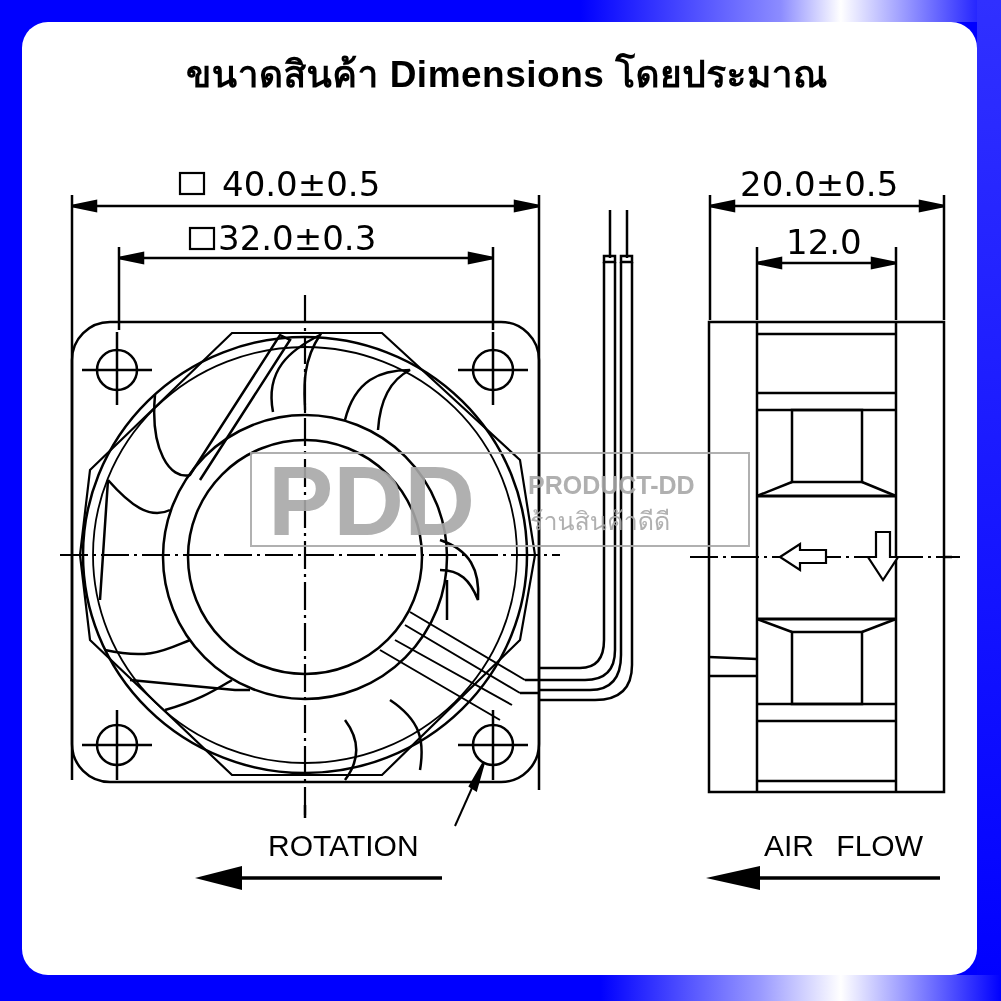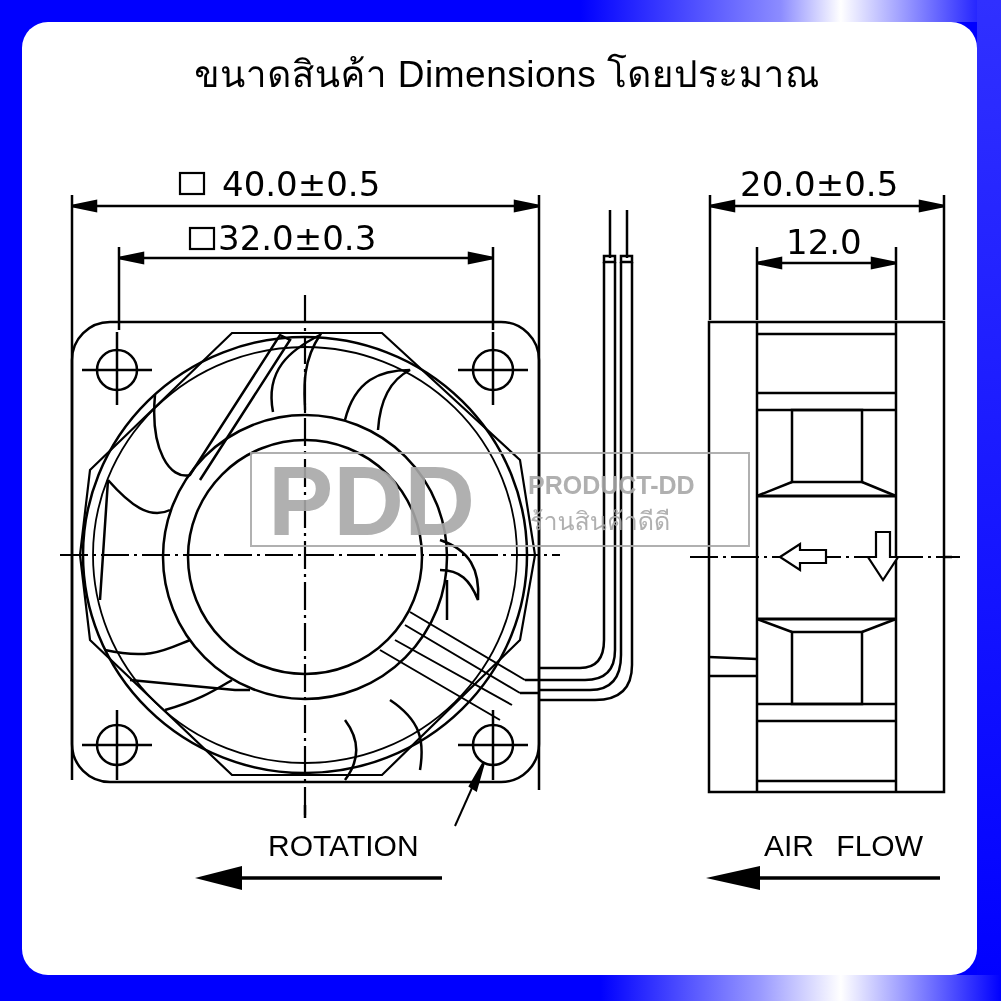--- a/index.html
+++ b/index.html
@@ -4,21 +4,21 @@
 <style>
   html, body { margin:0; padding:0; }
   body { width:1001px; height:1001px; position:relative; overflow:hidden; background:#0000ff; font-family:"Liberation Sans", sans-serif; }
   .frame-top { position:absolute; left:0; top:0; width:1001px; height:22px;
     background:linear-gradient(90deg,#0000ff 0%,#0000ff 58%,#8c8cff 78%,#ffffff 84%,#8080ff 92%,#0000ff 100%); }
   .frame-bottom { position:absolute; left:0; bottom:0; width:1001px; height:26px;
     background:linear-gradient(90deg,#0000ff 0%,#0000ff 60%,#9a9aff 76%,#ffffff 84%,#8080ff 92%,#0000ff 100%); }
   .frame-right { position:absolute; right:0; top:0; width:24px; height:1001px;
     background:linear-gradient(180deg,#3030ff 0%,#0000ff 100%); }
   .card { position:absolute; left:22px; top:22px; width:955px; height:953px; background:#ffffff; border-radius:26px; overflow:hidden; }
-  .title { position:absolute; left:0; top:22px; width:970px; text-align:center; font-size:37px; font-weight:normal; color:#000; letter-spacing:0.5px; }
+  .title { position:absolute; left:0; top:22px; width:970px; text-align:center; font-size:37px; font-weight:bold; color:#000; letter-spacing:0.5px; }
   svg { position:absolute; left:-22px; top:-22px; }
   .dim { font-family:"DejaVu Sans", sans-serif; font-size:34px; fill:#000; }
   .lbl { font-family:"Liberation Sans", sans-serif; font-size:30px; fill:#000; font-weight:normal; }
   .wm-big { font-family:"Liberation Sans", sans-serif; font-weight:bold; font-size:98px; fill:#a8a8a8; }
   .wm-sm { font-family:"Liberation Sans", sans-serif; font-weight:bold; font-size:25px; fill:#a8a8a8; }
   .wm-th { font-family:"DejaVu Sans", sans-serif; font-size:25px; fill:#a8a8a8; }
 </style>
 </head>
 <body>
 

